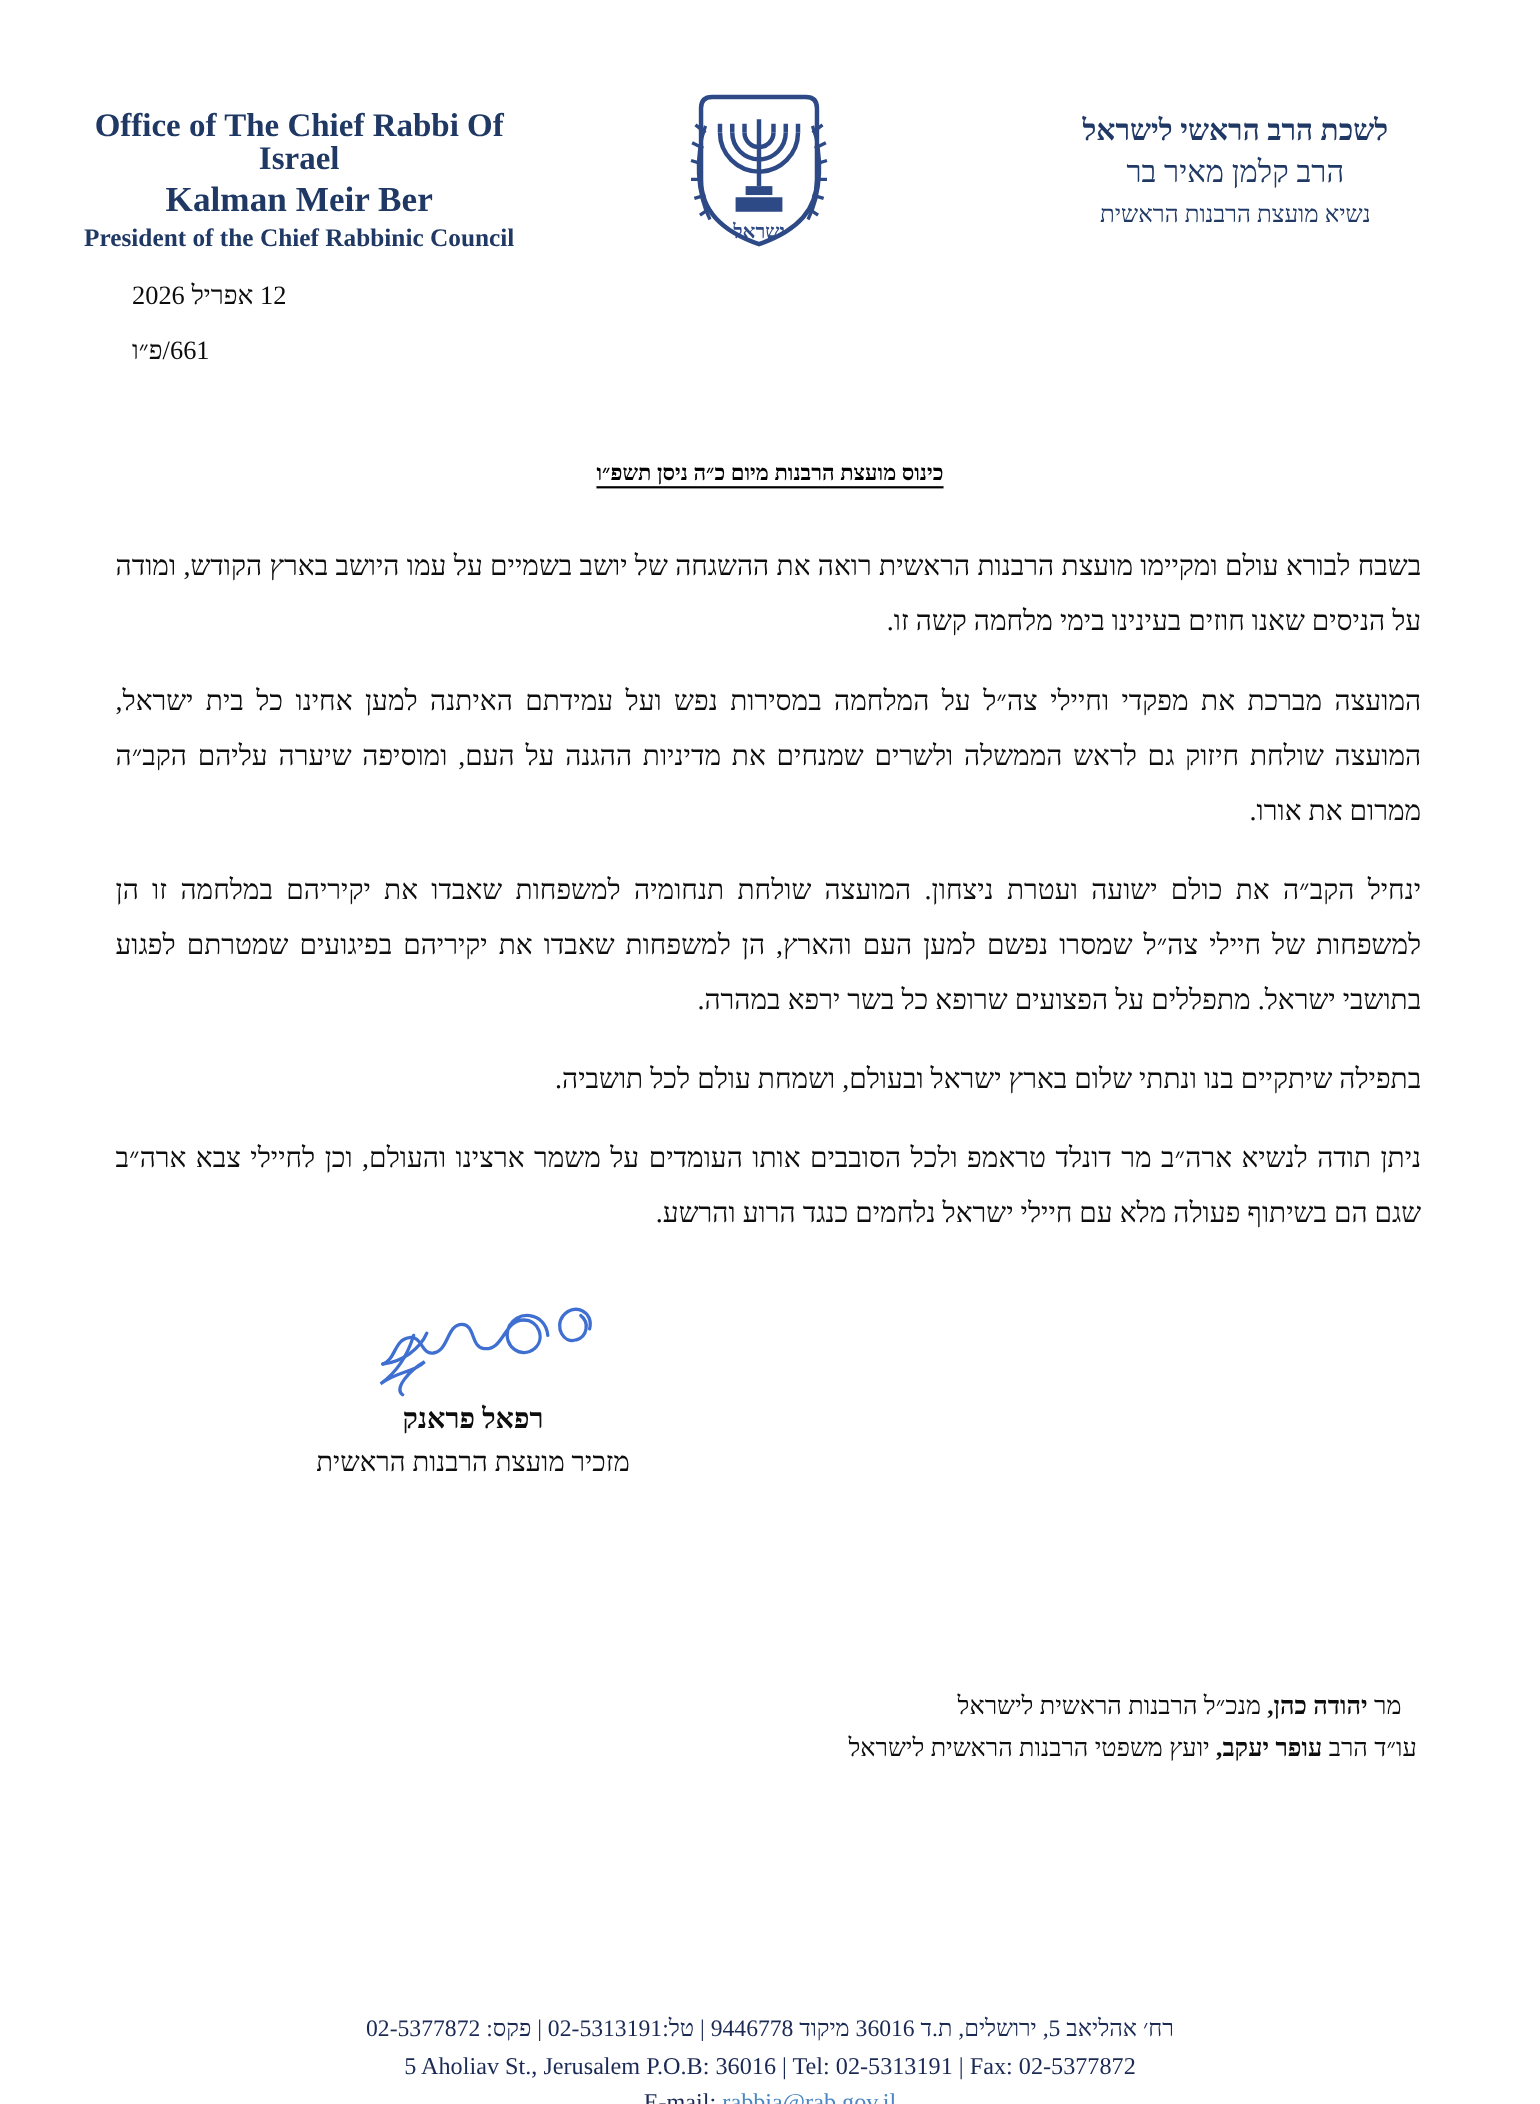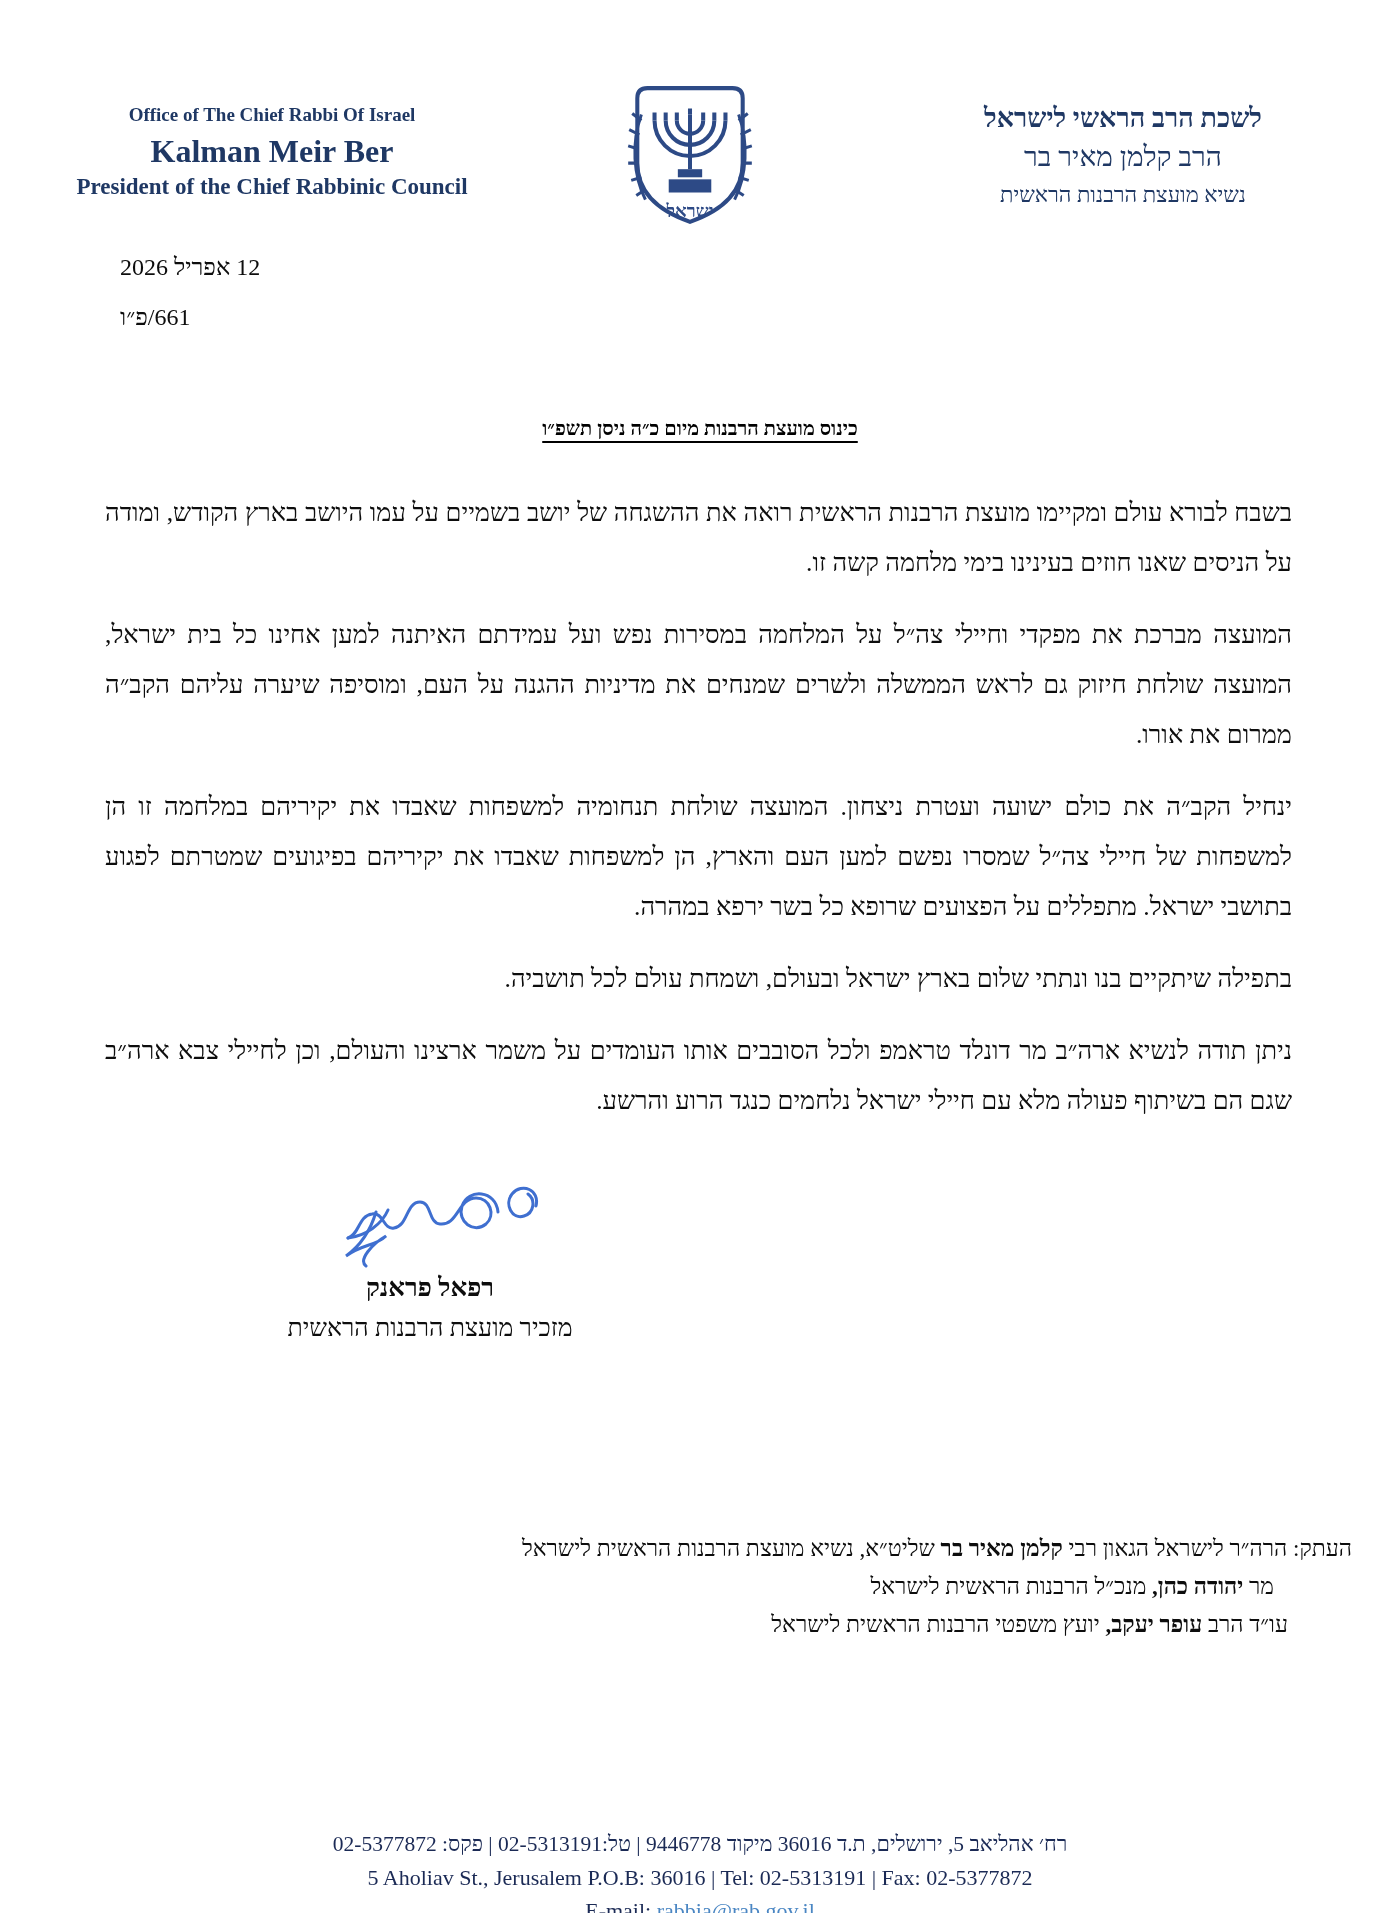--- a/index.html
+++ b/index.html
@@ -9,21 +9,21 @@
     color: #111111;
   }
   .page { position: relative; width: 1400px; height: 1913px; overflow: hidden; background: #ffffff; }
 
   
   .letterhead {
     display: flex; justify-content: space-between; align-items: flex-start;
     padding: 78px 62px 0 72px;
   }
   .lh-en { width: 400px; text-align: center; color: #1f3864; padding-top: 22px; }
-  .lh-en .l1 { font-size: 19px; font-weight: bold; line-height: 30px; font-family: Liberation Serif, serif; }
+  .lh-en .l1 { font-size: 30px; font-weight: bold; line-height: 30px; font-family: Liberation Serif, serif; }
   .lh-en .l2 { font-size: 32px; font-weight: bold; line-height: 42px; }
   .lh-en .l3 { font-size: 23px; font-weight: bold; line-height: 30px; }
   .lh-emblem { width: 152px; height: 152px; flex: 0 0 auto; }
   .lh-he { width: 430px; text-align: center; color: #1f3864; direction: rtl; padding-top: 22px; }
   .lh-he .l1 { font-size: 27px; font-weight: bold; line-height: 36px; }
   .lh-he .l2 { font-size: 28px; line-height: 42px; }
   .lh-he .l3 { font-size: 22px; line-height: 34px; }
 
   
   .refblock { margin: 12px 0 0 120px; width: 360px; direction: rtl; text-align: left; font-size: 24px; line-height: 50px; color: #0d0d0d; }
@@ -132,21 +132,20 @@
       <path d="M226,34 c4,-16 -14,-24 -24,-12 c-8,10 0,26 12,22 c10,-3 12,-16 4,-22"></path>
       <path d="M188,40 c-2,-22 -30,-24 -36,-6 c-5,16 12,28 24,18 c10,-9 4,-26 -10,-26 c-18,0 -18,28 -36,26 c-12,-1 -8,-22 -20,-22 c-14,0 -12,24 -26,26 c-11,2 -10,-16 -22,-14 c-14,2 -12,20 -24,24"></path>
       <path d="M66,40 c-6,20 -16,34 -30,44 c16,-12 30,-10 40,-20 c-14,8 -28,24 -20,30"></path>
       <path d="M38,66 c18,-2 34,-14 40,-28"></path>
     </svg>
     <div class="sig-name">רפאל פראנק</div>
     <div class="sig-role">מזכיר מועצת הרבנות הראשית</div>
   </div>
 
   <div class="copies">
-    <div class="cline"><span>העתק: הרה״ר לישראל הגאון רבי </span><b>קלמן מאיר בר</b><span> שליט״א, נשיא מועצת הרבנות הראשית לישראל</span></div>
     <div class="cline ind2"><span>מר </span><b>יהודה כהן,</b><span> מנכ״ל הרבנות הראשית לישראל</span></div>
     <div class="cline ind3"><span>עו״ד הרב </span><b>עופר יעקב,</b><span> יועץ משפטי הרבנות הראשית לישראל</span></div>
   </div>
 
   <div class="pfooter">
     <div class="f-he">רח׳ אהליאב 5, ירושלים, ת.ד 36016 מיקוד 9446778 | טל:02-5313191 | פקס: 02-5377872</div>
     <div class="f-en">5 Aholiav St., Jerusalem P.O.B: 36016 | Tel: 02-5313191 | Fax: 02-5377872</div>
     <div class="f-mail">
       <span>E-mail:</span>
       <a href="#">rabbia@rab.gov.il</a>

